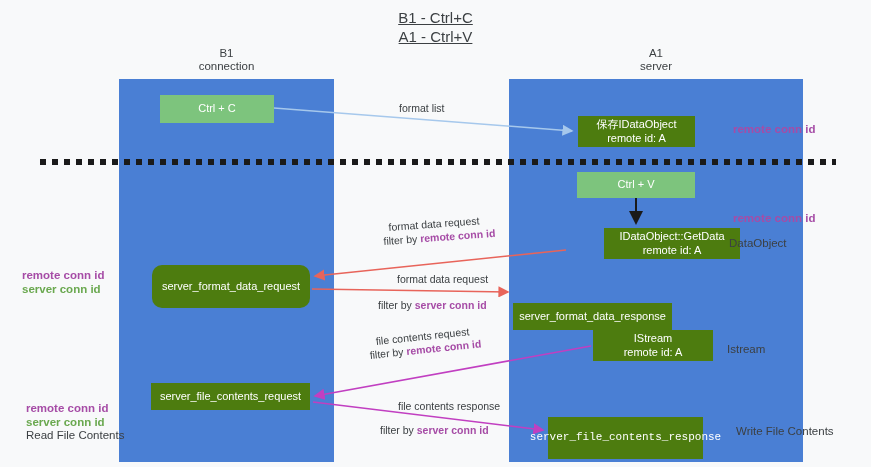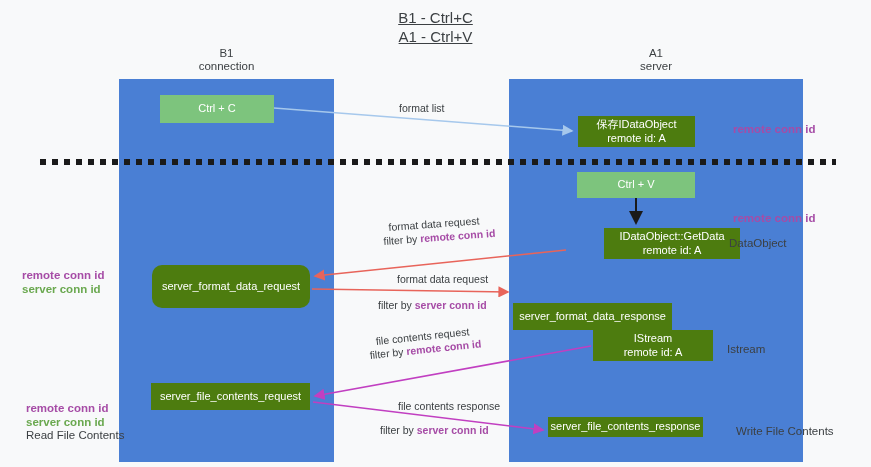--- a/index.html
+++ b/index.html
@@ -44,21 +44,21 @@
 
   
   #box-ctrl-c{left:160px;top:95px;width:114px;height:28px;}
   #box-idataobject{left:578px;top:116px;width:117px;height:31px;}
   #box-ctrl-v{left:577px;top:172px;width:118px;height:26px;justify-content:center;}
   #box-getdata{left:568px;top:228px;width:136px;height:31px;margin-left:36px;}
   #box-fmt-req{left:152px;top:265px;width:158px;height:43px;border-radius:10px;}
   #box-fmt-resp{left:513px;top:279px;width:159px;height:27px;margin-top:24px;}
   #box-istream{left:593px;top:330px;width:120px;height:31px;}
   #box-file-req{left:151px;top:383px;width:159px;height:27px;}
-  #box-file-resp{left:548px;top:417px;width:155px;height:20px;}
+  #box-file-resp{left:548px;top:417px;width:155px;height:42px;font-family:Liberation Mono, monospace;}
 
   
   .side{
     position:absolute;font-size:11.5px;line-height:14px;
   }
   .side.plain{color:#3c4043;}
   .purple{color:#a64ca6;font-weight:bold;}
   .green-txt{color:#6aa84f;font-weight:bold;}
 
   #lbl-remote-1{left:733px;top:122px;}

